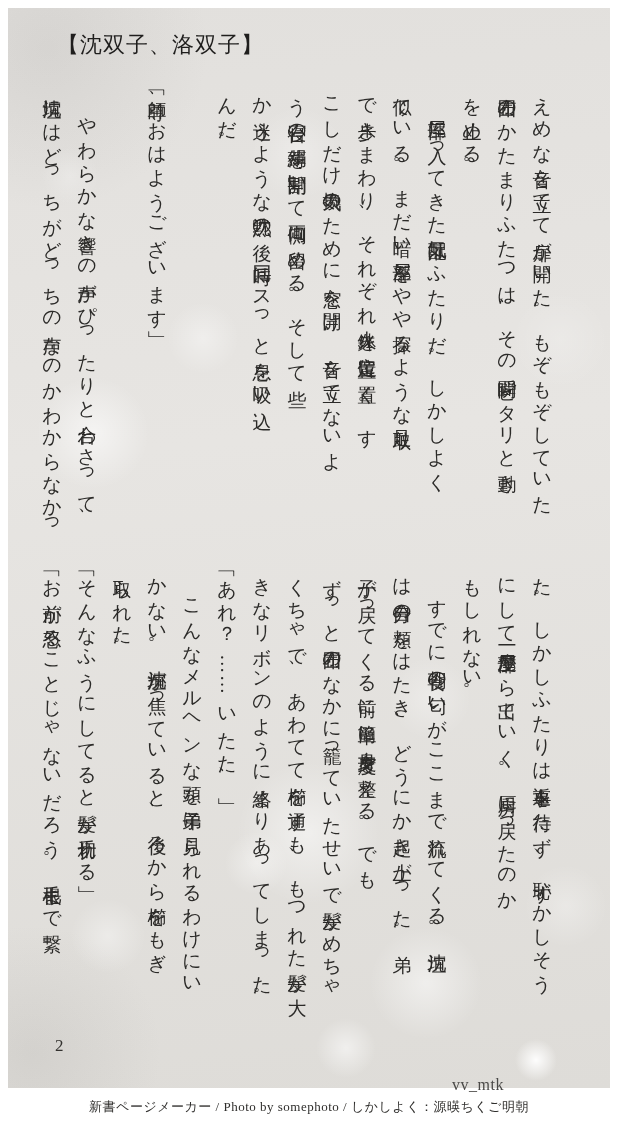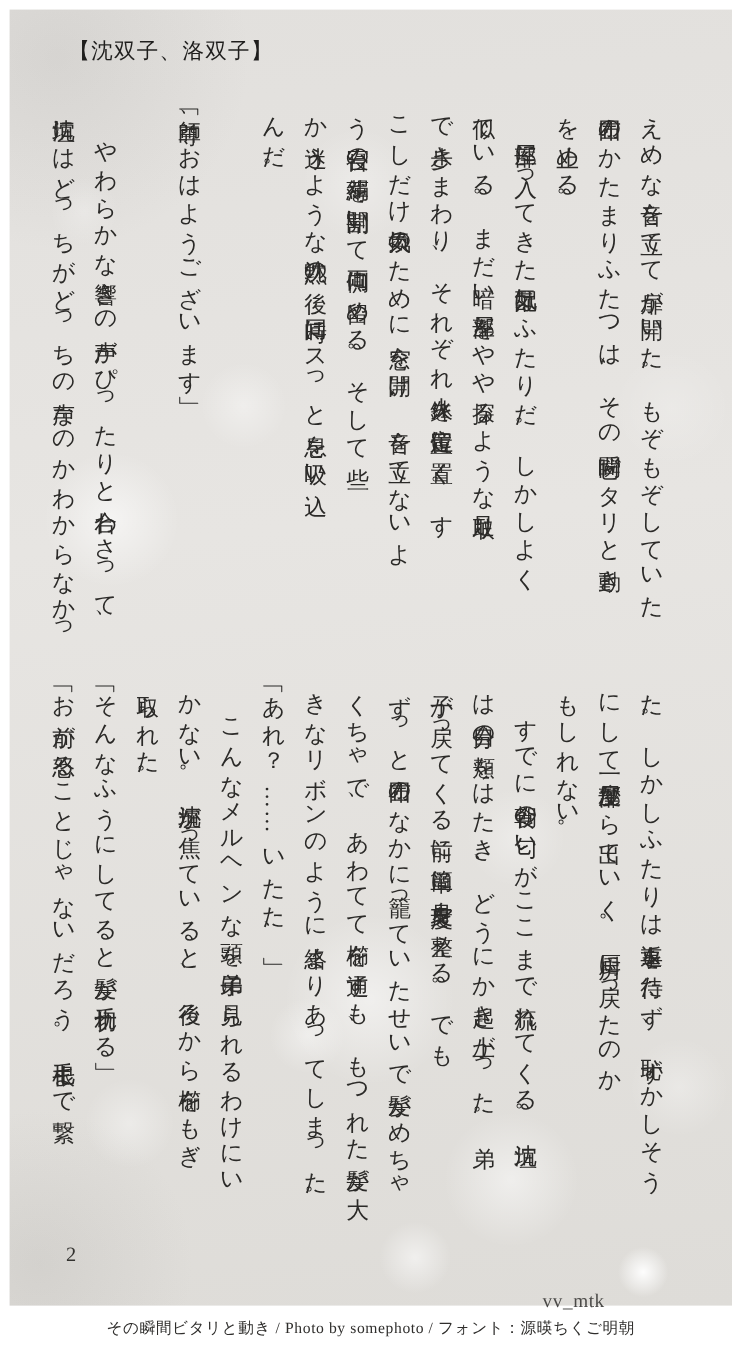--- a/index.html
+++ b/index.html
@@ -33,21 +33,21 @@
       radial-gradient(circle 62px at 290px 145px, rgba(255,255,255,0.30), rgba(255,255,255,0) 75%),
       radial-gradient(circle 38px at 62px 168px, rgba(255,255,255,0.26), rgba(255,255,255,0) 75%),
       radial-gradient(circle 65px at 552px 332px, rgba(255,255,255,0.20), rgba(255,255,255,0) 75%),
       radial-gradient(circle 200px at 40px 40px, rgba(150,148,145,0.16), rgba(150,148,145,0) 80%),
       radial-gradient(circle 160px at 25px 1045px, rgba(158,156,152,0.18), rgba(158,156,152,0) 80%),
       linear-gradient(175deg, #e2e0dd 0%, #e7e5e2 40%, #dedcd8 100%);
   }
   .title {
     position: absolute;
     left: 57px; top: 30px;
-    font-size: 18px;
+    font-size: 22px;
     letter-spacing: 1px;
     color: #1f1e1d;
   }
   .vblock {
     position: absolute;
     right: 58px;
     height: 455px;
     writing-mode: vertical-rl;
     text-orientation: mixed;
     white-space: pre-line;
@@ -118,14 +118,14 @@
 　こんなメルヘンな頭を弟子に見られるわけにい
 かない。沈垣が焦っていると、後ろから櫛をもぎ
 取られた。
 「そんなふうにしてると髪が千切れる」
 「お前が怒ることじゃないだろう。毛根まで繋</div>
 
   <div class="page-number">2</div>
 
   <div class="handle">vv_mtk</div>
 
-  <div class="footer-credit">その瞬間ビタリと動き / Photo by somephoto / フォント：源暎ちくご明朝</div>
+  <div class="footer-credit">新書ページメーカー / Photo by somephoto / しかしよく：源暎ちくご明朝</div>
 </div>
 
 </body></html>

